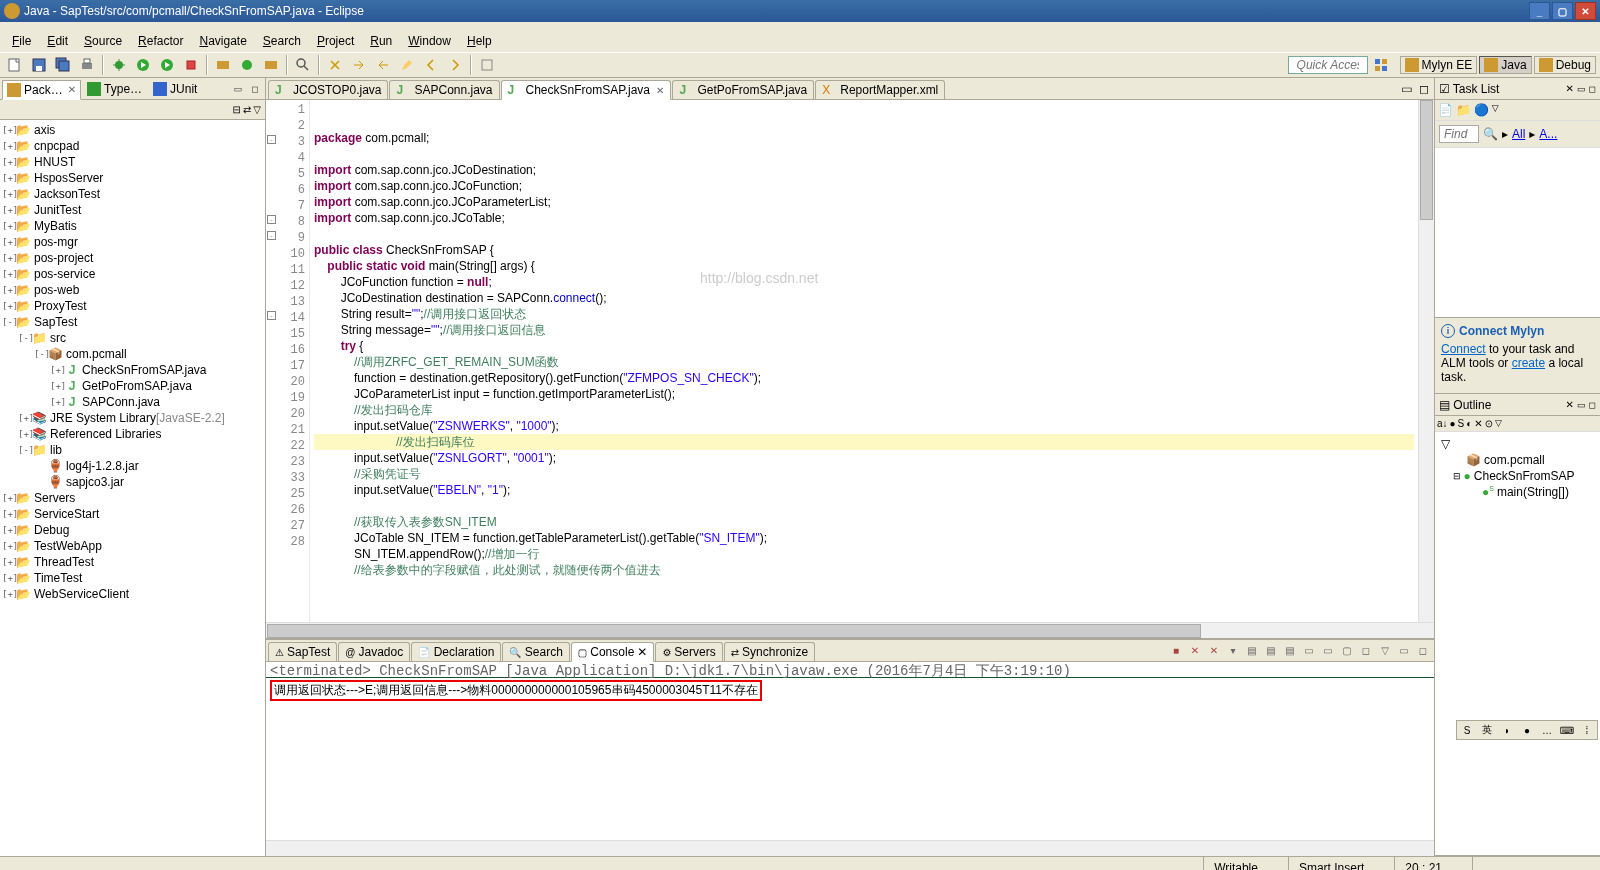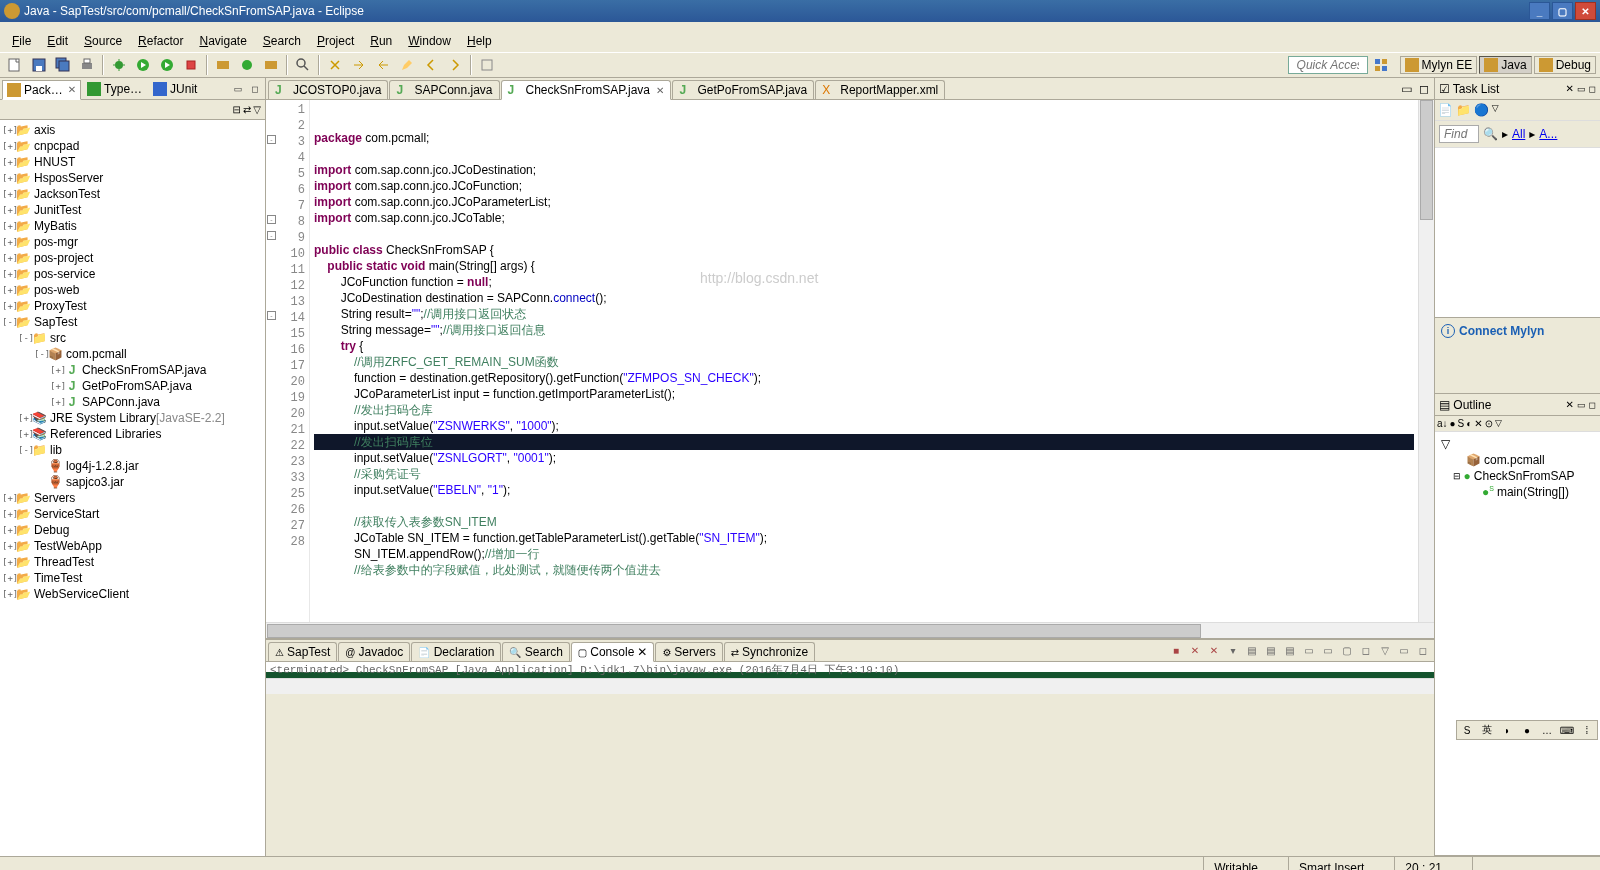--- a/index.html
+++ b/index.html
@@ -59,39 +59,39 @@
 .edtabs .mini span { width:16px; height:16px; display:flex; align-items:center; justify-content:center; }
 
 .editor { flex:1; display:flex; background:#fff; overflow:hidden; position:relative; min-height:0; }
 .gutter { width:32px; background:#fff; border-right:1px solid #e8e8e8; text-align:right; padding:2px 4px 2px 0; color:#888; }
 .gutter div { height:16px; line-height:16px; font-family:"Consolas","Courier New",monospace; font-size:12px; }
 .marks { width:12px; background:#fff; }
 .marks div { height:16px; position:relative; }
 .marks .fold { position:absolute; left:1px; top:3px; width:9px; height:9px; border:1px solid #888; font-size:7px; line-height:7px; text-align:center; color:#888; }
 .code { flex:1; padding:2px 4px; font-family:"Consolas","Courier New",monospace; font-size:12px; white-space:pre; overflow:hidden; position:relative; }
 .code .ln { height:16px; line-height:16px; }
-.code .ln.hl { background:#0f172a; }
+.code .ln.hl { background:#fef9c3;padding-left:42px; }
 .kw { color:#7f0055; font-weight:bold; }
 .str { color:#2a00ff; }
 .cmt { color:#3f7f5f; }
 .fld { color:#0000c0; }
 .wm { position:absolute; color:#ccc; top:170px; left:390px; font-size:14px; pointer-events:none; }
 .vscroll { width:16px; background:#f0f0f0; border-left:1px solid #ddd; position:relative; }
 .vscroll .thumb { position:absolute; top:0; left:1px; right:1px; height:120px; background:#ccc; border:1px solid #aaa; }
 .hscroll { height:16px; background:#f0f0f0; border-top:1px solid #ddd; display:flex; }
 .hscroll .thumb { width:80%; height:14px; background:#ccc; border:1px solid #aaa; margin:1px; }
 
 
 .bottom { height:218px; display:flex; flex-direction:column; border-top:2px solid #aca899; }
 .btabs { height:22px; background:#ece9d8; display:flex; align-items:flex-end; padding:0 2px; border-bottom:1px solid #aca899; gap:1px; }
 .btabs .btab { padding:2px 6px; display:flex; align-items:center; gap:3px; border:1px solid #aca899; border-bottom:none; background:#ece9d8; border-radius:3px 3px 0 0; }
 .btabs .btab.active { background:#fff; border-bottom:1px solid #fff; position:relative; top:1px; }
 .btabs .mini { margin-left:auto; display:flex; gap:1px; padding-bottom:2px; }
 .btabs .mini span { width:18px; height:18px; display:flex; align-items:center; justify-content:center; }
-.cterm { height:16px; background:#fff; padding:0 4px; color:#666; font-family:"Courier New",monospace; font-size:11px; border-bottom:6px solid #14532d; }
+.cterm { height:16px; background:#fff; padding:0 4px; color:#666; font-family:"Courier New",monospace; font-size:14px; border-bottom:1px solid #14532d; }
 .cout { flex:1; background:#fff; padding:2px 4px; font-family:"Courier New","SimSun",monospace; font-size:12px; overflow:auto; }
 .cout .redbox { border:2px solid #e00; display:inline-block; padding:0 2px; }
 .bscroll { height:16px; background:#f0f0f0; border-top:1px solid #ddd; }
 
 
 .rpanel { display:flex; flex-direction:column; border-bottom:1px solid #aca899; }
 .rpanel .rhead { height:22px; background:#ece9d8; display:flex; align-items:center; padding:0 4px; border-bottom:1px solid #aca899; gap:3px; }
 .rpanel .rhead .rtitle { flex:1; }
 .rpanel .rbody { background:#fff; padding:4px; flex:1; overflow:auto; }
 .findbox { display:flex; align-items:center; gap:4px; padding:4px; border-bottom:1px solid #ddd; }
@@ -609,20 +609,23 @@
             <span style="font-size:10px;color:#666">▭</span>
             <span style="font-size:10px;color:#666">▭</span>
             <span style="font-size:10px;color:#666">▢</span>
             <span style="font-size:10px;color:#666">◻</span>
             <span style="font-size:10px;color:#666">▽</span>
             <span style="font-size:10px;color:#666">▭</span>
             <span style="font-size:10px;color:#666">◻</span>
           </div>
         </div>
       <div class="cterm">&lt;terminated&gt; CheckSnFromSAP [Java Application] D:\jdk1.7\bin\javaw.exe (2016年7月4日 下午3:19:10)</div>
+      <div class="cout">
+        <span class="redbox">调用返回状态---&gt;E;调用返回信息---&gt;物料000000000000105965串码4500003045T11不存在</span>
+      </div>
       <div class="bscroll"></div>
     </div>
   </div>
 
   <div class="rightcol">
     <div class="rpanel" style="height:240px">
       <div class="rhead">
         <span>☑</span>
         <span class="rtitle">Task List</span>
         <span style="font-size:10px">✕</span>
@@ -645,20 +648,23 @@
       </div>
       <div class="rbody"></div>
     </div>
 
     <div class="rpanel" style="height:76px">
       <div class="mylyn">
         <div class="h">
             <span class="ic">i</span>
             <span>Connect Mylyn</span>
           </div>
+        <div style="margin-top:4px">
+          <a href="#">Connect</a><span> to your task and ALM tools or </span><a href="#">create</a><span> a local task.</span>
+        </div>
       </div>
     </div>
 
     <div class="rpanel" style="flex:1">
       <div class="rhead">
         <span>▤</span>
         <span class="rtitle">Outline</span>
         <span style="font-size:10px">✕</span>
         <span style="font-size:9px">▭</span>
         <span style="font-size:9px">◻</span>

